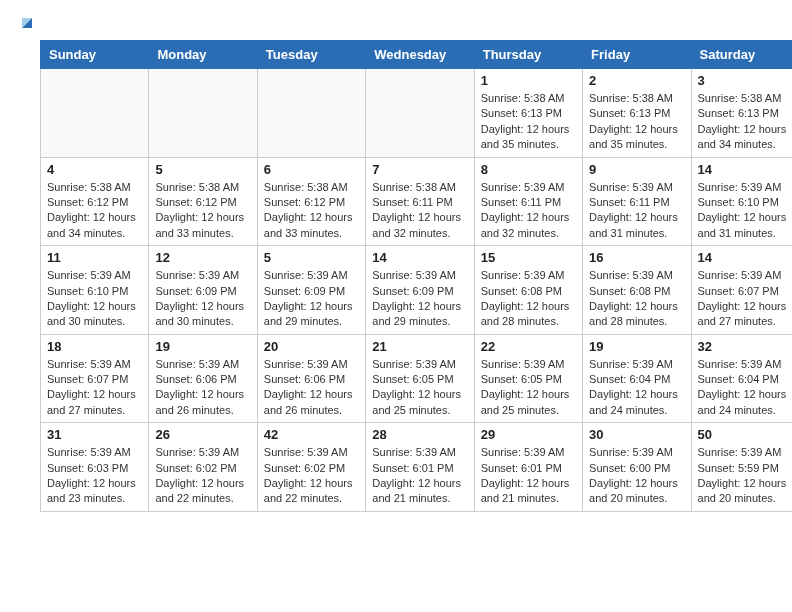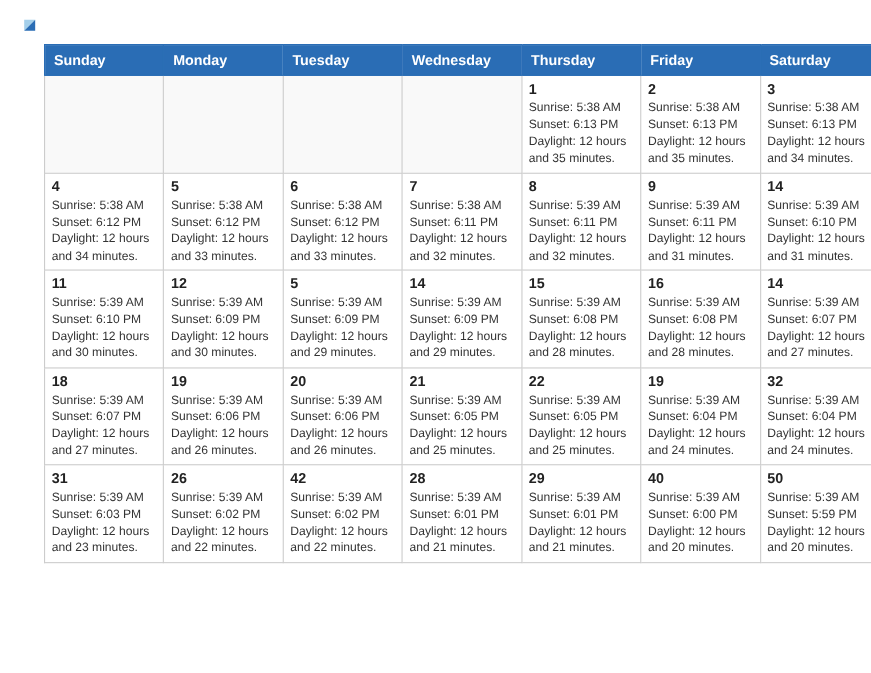--- a/index.html
+++ b/index.html
@@ -240,21 +240,21 @@
         </td>
         <td>
           <div class="day-num">28</div>
           <div class="day-info">Sunrise: 5:39 AM<br>Sunset: 6:01 PM<br>Daylight: 12 hours<br>and 21 minutes.</div>
         </td>
         <td>
           <div class="day-num">29</div>
           <div class="day-info">Sunrise: 5:39 AM<br>Sunset: 6:01 PM<br>Daylight: 12 hours<br>and 21 minutes.</div>
         </td>
         <td>
-          <div class="day-num">40</div>
+          <div class="day-num">30</div>
           <div class="day-info">Sunrise: 5:39 AM<br>Sunset: 6:00 PM<br>Daylight: 12 hours<br>and 20 minutes.</div>
         </td>
         <td>
           <div class="day-num">50</div>
           <div class="day-info">Sunrise: 5:39 AM<br>Sunset: 5:59 PM<br>Daylight: 12 hours<br>and 20 minutes.</div>
         </td>
       </tr>
     </tbody>
 </table>
 

